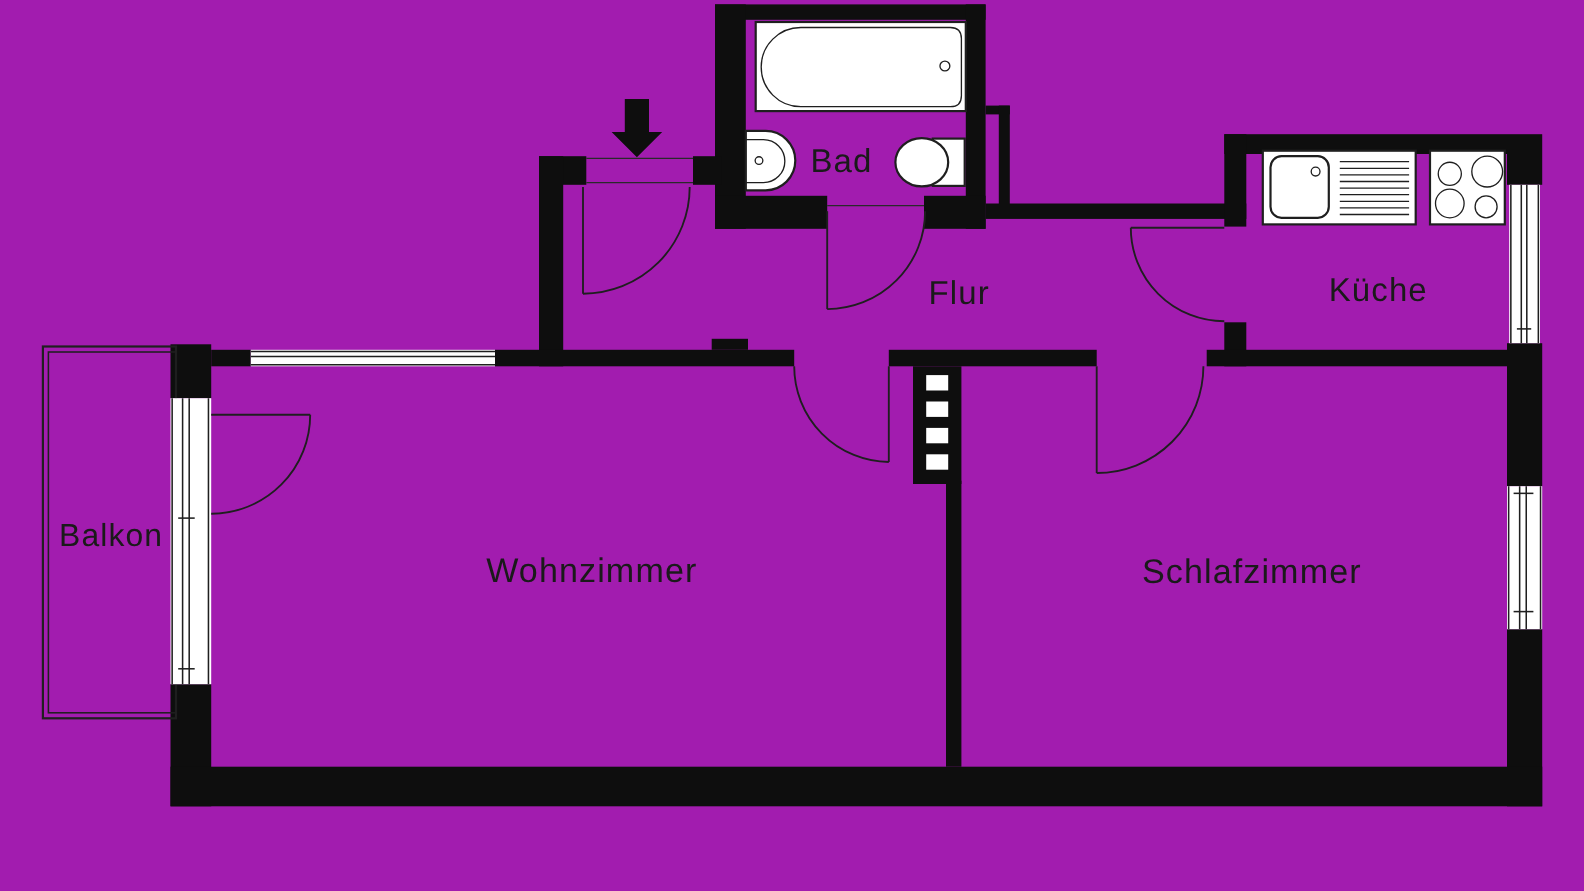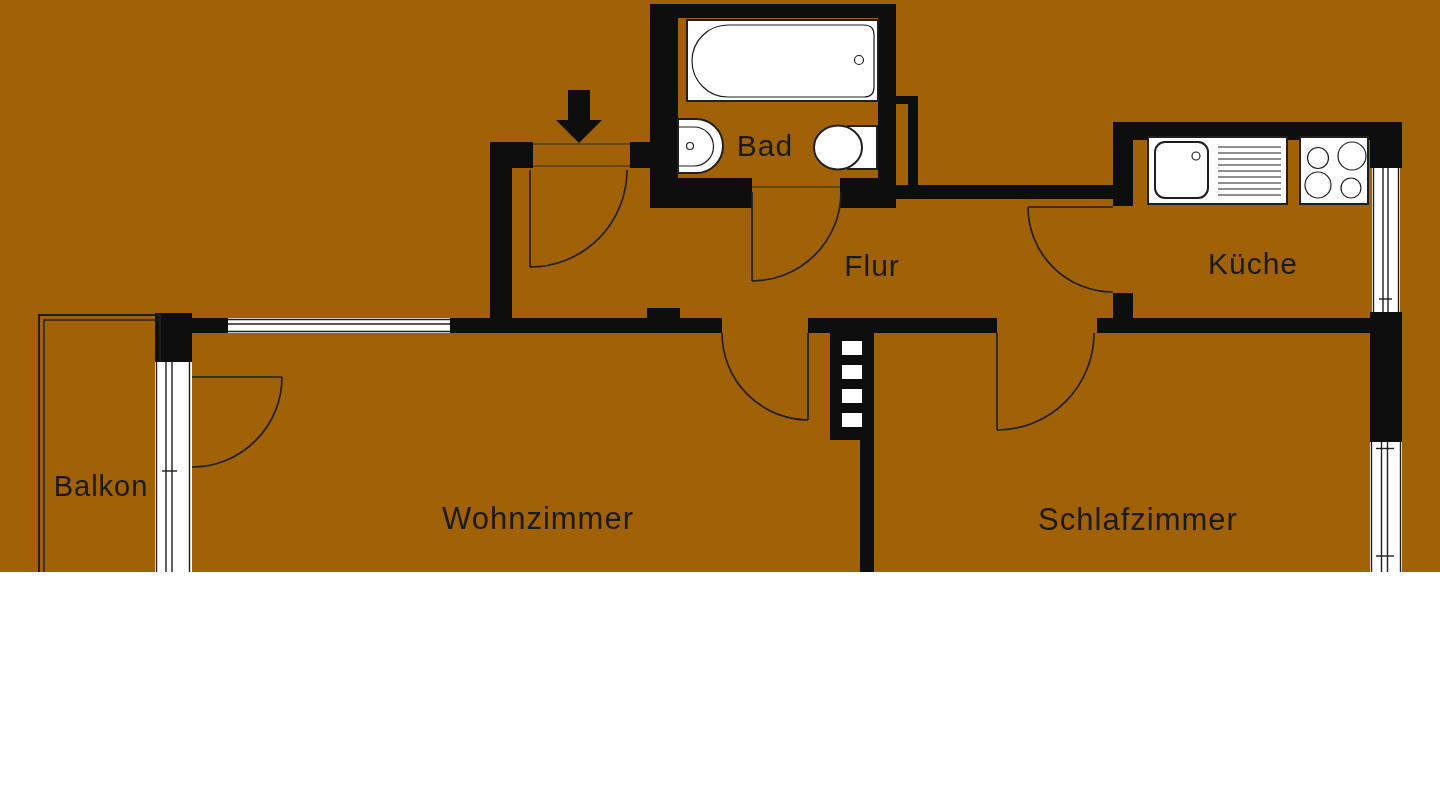--- a/index.html
+++ b/index.html
@@ -1,17 +1,17 @@
 <!DOCTYPE html>
 <html><head>
 <meta charset="utf-8">
 <style>
   html,body{margin:0;padding:0;background:#ffffff;}
   .stage{
-    position:relative;width:1440px;height:572px;background:#a16207;overflow:hidden;
+    position:relative;width:1440px;height:810px;background:#a21caf;overflow:hidden;
     font-family:"Liberation Sans","DejaVu Sans",sans-serif;
     text-decoration:underline;
   }
   svg{position:absolute;left:0;top:0;}
   .room-label{
     fill:#1a1a1a;
     font-family:"Liberation Sans","DejaVu Sans",sans-serif;
     letter-spacing:1px;
   }
   .wall{fill:#0e0e0e;stroke:none;}

